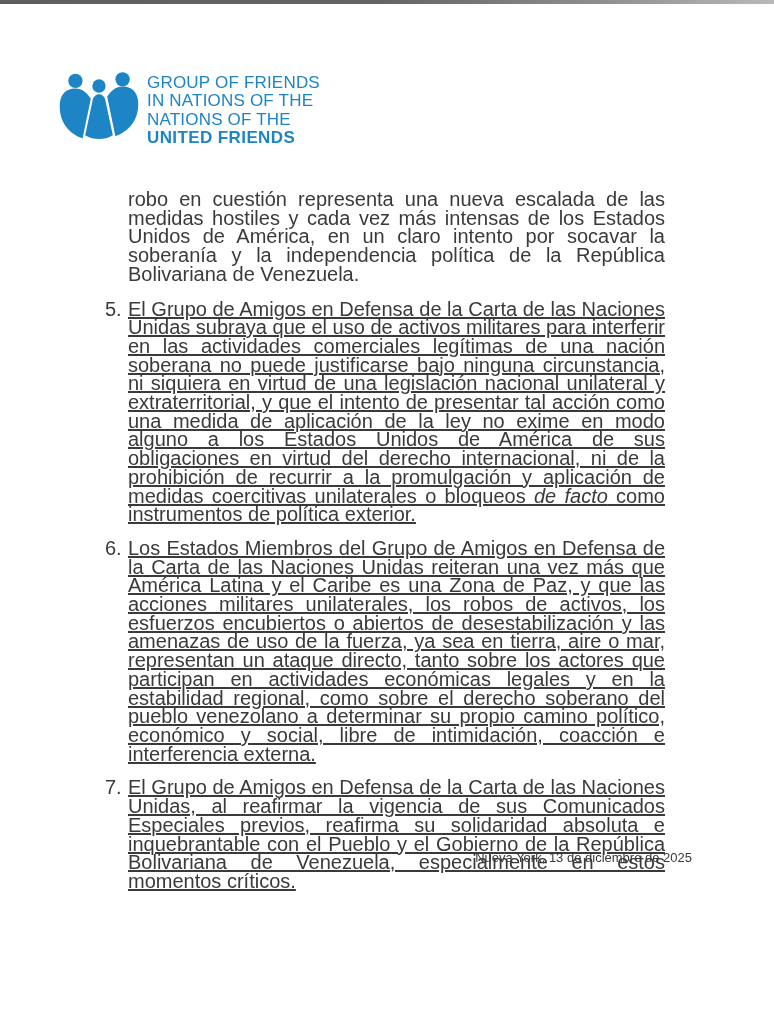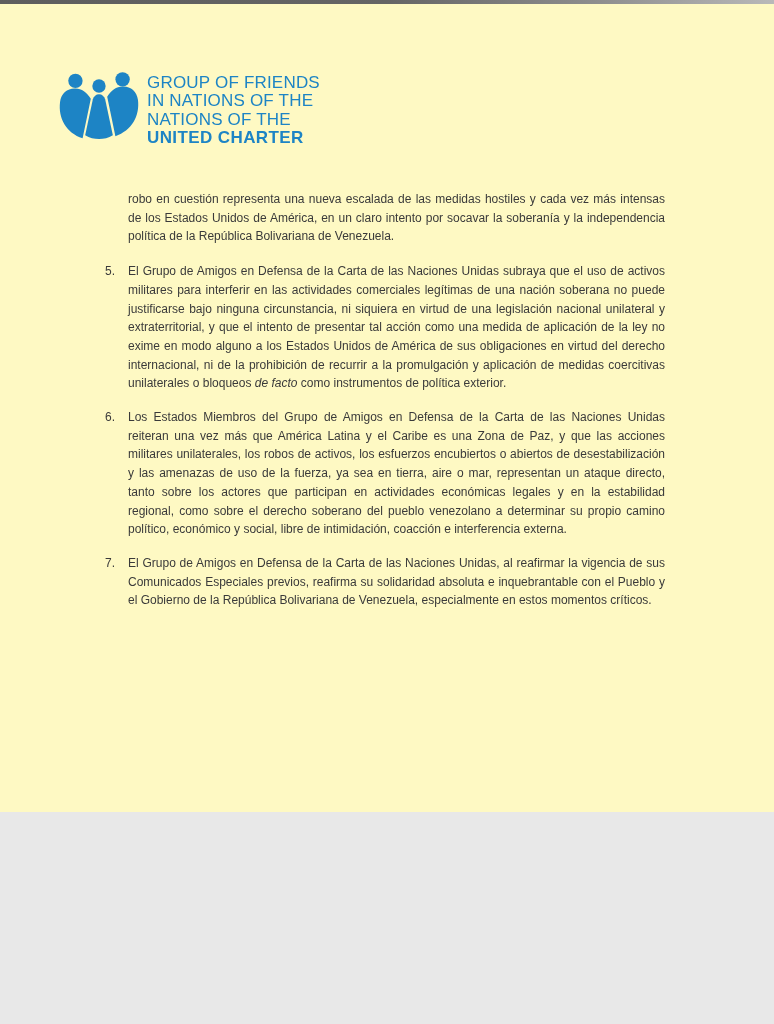--- a/index.html
+++ b/index.html
@@ -1,19 +1,19 @@
 <!DOCTYPE html>
 <html><head>
 <meta charset="utf-8">
 <style>
   html,body{margin:0;padding:0;background:#e8e8e8;}
   .page{
     position:relative;
-    width:774px;height:812px;
-    background:#fef9c3;
+    width:774px;height:1024px;
+    background:#ffffff;
     overflow:hidden;
     font-family:"Liberation Sans", sans-serif;
     margin:0 auto;
   }
   .top-edge{
     position:absolute;top:0;left:0;width:774px;height:4px;
     background:linear-gradient(90deg,#5e5e5e 0%,#656565 50%,#8f8f8f 78%,#b9b9b9 100%);
   }
   .logo{
     position:absolute;left:58px;top:72px;
@@ -23,27 +23,27 @@
   .logo-text{
     margin-left:7px;margin-top:2px;
     font-size:17px;line-height:18.3px;
     letter-spacing:0.2px;
     white-space:nowrap;
   }
   .logo-text .line{display:block;}
   .logo-text .line.bold{font-weight:bold;letter-spacing:0.4px;}
   .doc-body{
     position:absolute;left:105px;top:190px;width:560px;
-    font-size:12px;line-height:18.7px;color:#3a3a3a;
+    font-size:20px;line-height:18.7px;color:#3a3a3a;
     text-align:justify;
   }
   .intro{margin:0 0 16px 23px;}
   .item{position:relative;padding-left:23px;margin-bottom:15px;}
   .item .num{position:absolute;left:0;top:0;}
-  .item .itext{text-align:justify;}
+  .item .itext{text-align:justify;text-decoration:underline;}
   .italic{font-style:italic;}
   .dateline{
     position:absolute;top:850px;right:82px;
     font-size:13px;color:#3a3a3a;white-space:nowrap;
   }
 </style>
 </head>
 <body>
 
 <div class="page">
@@ -58,21 +58,21 @@
         <circle cx="63" cy="7" r="7"></circle>
         <path d="M16,16 C9,16 3,21 2,29 C0,45 8,59 24,64.5 L32,26 C28,19 22,15.4 16,16 Z"></path>
         <path d="M40,21.5 C37,21.5 35,23.5 34,26.5 L26.5,61.5 C35,66.5 45,66.5 53.5,61.5 L46,26.5 C45,23.5 43,21.5 40,21.5 Z"></path>
         <path d="M64,14 C71,14 77,19 78,27 C80,43 72,57 56,62.5 L48,24 C52,17 58,13.4 64,14 Z"></path>
       </g>
     </svg>
     <div class="logo-text" style="color:#1d84c5">
       <span class="line">GROUP OF FRIENDS</span>
       <span class="line">IN NATIONS OF THE</span>
       <span class="line">NATIONS OF THE</span>
-      <span class="line bold">UNITED CHARTER</span>
+      <span class="line bold">UNITED FRIENDS</span>
     </div>
   </div>
 
   <div class="doc-body">
     <p class="intro">robo en cuestión representa una nueva escalada de las medidas hostiles y cada vez más intensas de los Estados Unidos de América, en un claro intento por socavar la soberanía y la independencia política de la República Bolivariana de Venezuela.</p>
     <div>
         <div class="item">
           <span class="num">5.</span>
           <div class="itext"><span>El Grupo de Amigos en Defensa de la Carta de las Naciones Unidas subraya que el uso de activos militares para interferir en las actividades comerciales legítimas de una nación soberana no puede justificarse bajo ninguna circunstancia, ni siquiera en virtud de una legislación nacional unilateral y extraterritorial, y que el intento de presentar tal acción como una medida de aplicación de la ley no exime en modo alguno a los Estados Unidos de América de sus obligaciones en virtud del derecho internacional, ni de la prohibición de recurrir a la promulgación y aplicación de medidas coercitivas unilaterales o bloqueos </span><span class="italic">de facto</span><span> como instrumentos de política exterior.</span></div>
         </div>

